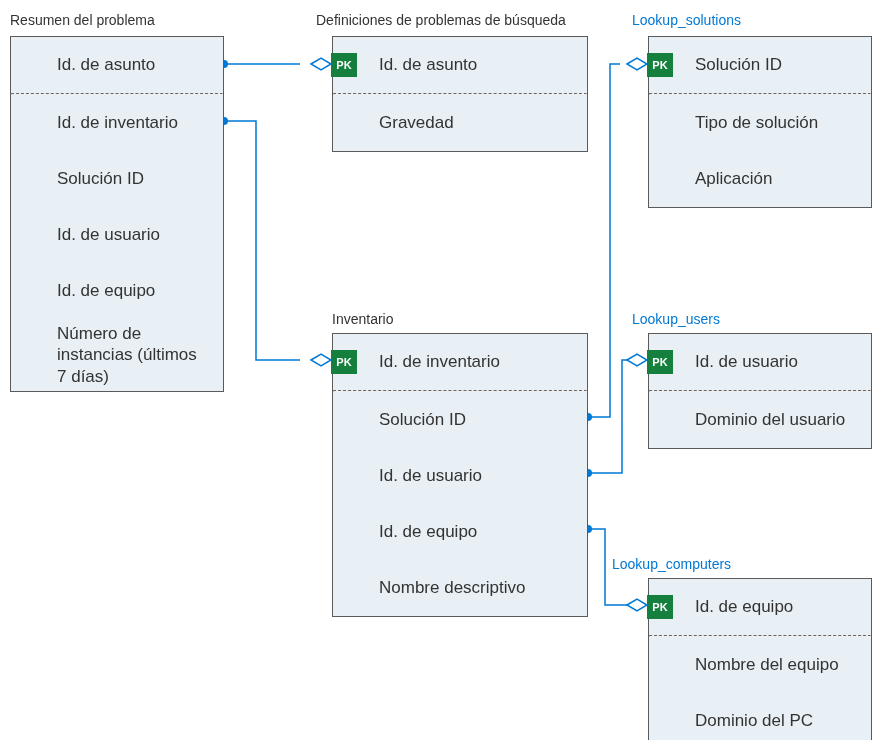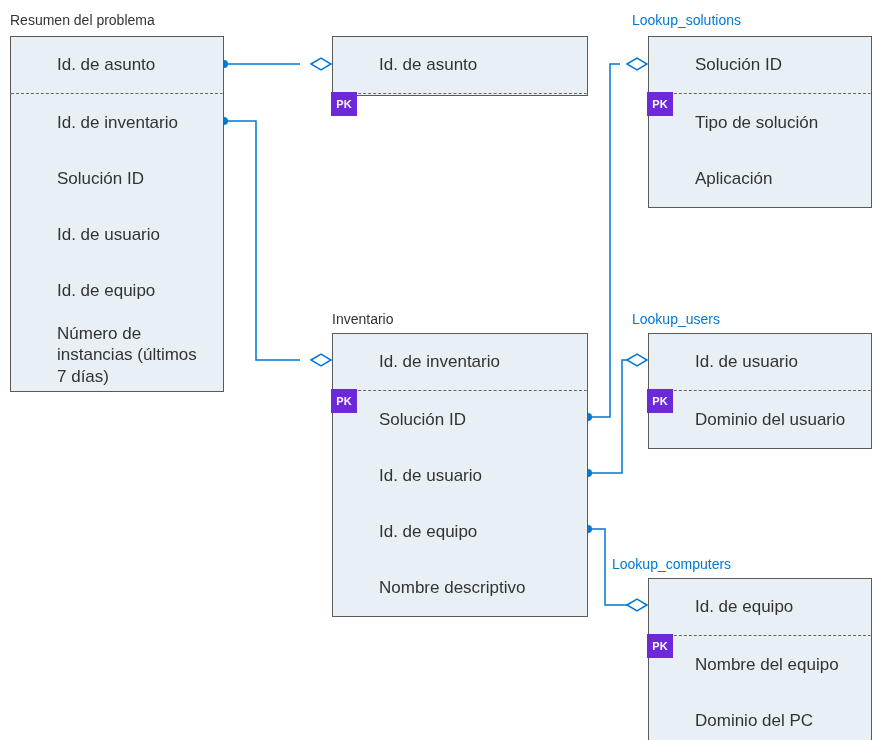--- a/index.html
+++ b/index.html
@@ -44,28 +44,27 @@
   .row-text {
     font-size: 17px;
     color: #333;
     line-height: 1.25;
   }
   .pk-badge {
     position: absolute;
     left: -2px;
     width: 26px;
     height: 24px;
-    background: #6d28d9;
+    background: #15803d;
     color: #fff;
     font-size: 11px;
     font-weight: 600;
     display: flex;
     align-items: center;
     justify-content: center;
-    margin-top: 39px;
   }
   .dashed-sep {
     border-top: 1px dashed #666;
     margin: 0;
   }
   svg.connectors {
     position: absolute;
     left: 0; top: 0;
     width: 882px;
     height: 740px;
@@ -107,20 +106,21 @@
     <circle class="dot" cx="588" cy="473" r="4"></circle>
     <path class="connline" d="M588 473 L622 473 L622 360 L628 360"></path>
     <polygon class="diamond" points="627,360 637,354 647,360 637,366"></polygon>
 
     <circle class="dot" cx="588" cy="529" r="4"></circle>
     <path class="connline" d="M588 529 L605 529 L605 605 L628 605"></path>
     <polygon class="diamond" points="627,605 637,599 647,605 637,611"></polygon>
   </svg>
 
   <div class="entity-title" style="left:10px; top:12px;">Resumen del problema</div>
+  <div class="entity-title" style="left:316px; top:12px;">Definiciones de problemas de búsqueda</div>
   <div class="entity-title link" style="left:632px; top:12px;">Lookup_solutions</div>
   <div class="entity-title" style="left:332px; top:311px;">Inventario</div>
   <div class="entity-title link" style="left:632px; top:311px;">Lookup_users</div>
   <div class="entity-title link" style="left:612px; top:556px;">Lookup_computers</div>
 
   <div class="entity" style="left:10px; top:36px; width:214px;">
     <div class="row">
         <span class="row-text">Id. de asunto</span>
       </div>
     <hr class="dashed-sep">
@@ -140,20 +140,23 @@
         <span class="row-text" style="max-width:140px;">Número de instancias (últimos 7 días)</span>
       </div>
   </div>
 
   <div class="entity" style="left:332px; top:36px; width:256px;">
     <div class="row" style="position:relative;">
       <div class="pk-badge" style="top:16px;">PK</div>
       <span class="row-text">Id. de asunto</span>
     </div>
     <hr class="dashed-sep">
+    <div class="row">
+        <span class="row-text">Gravedad</span>
+      </div>
   </div>
 
   <div class="entity" style="left:648px; top:36px; width:224px;">
     <div class="row" style="position:relative;">
       <div class="pk-badge" style="top:16px;">PK</div>
       <span class="row-text">Solución   ID</span>
     </div>
     <hr class="dashed-sep">
     <div class="row">
         <span class="row-text">Tipo de solución</span>

